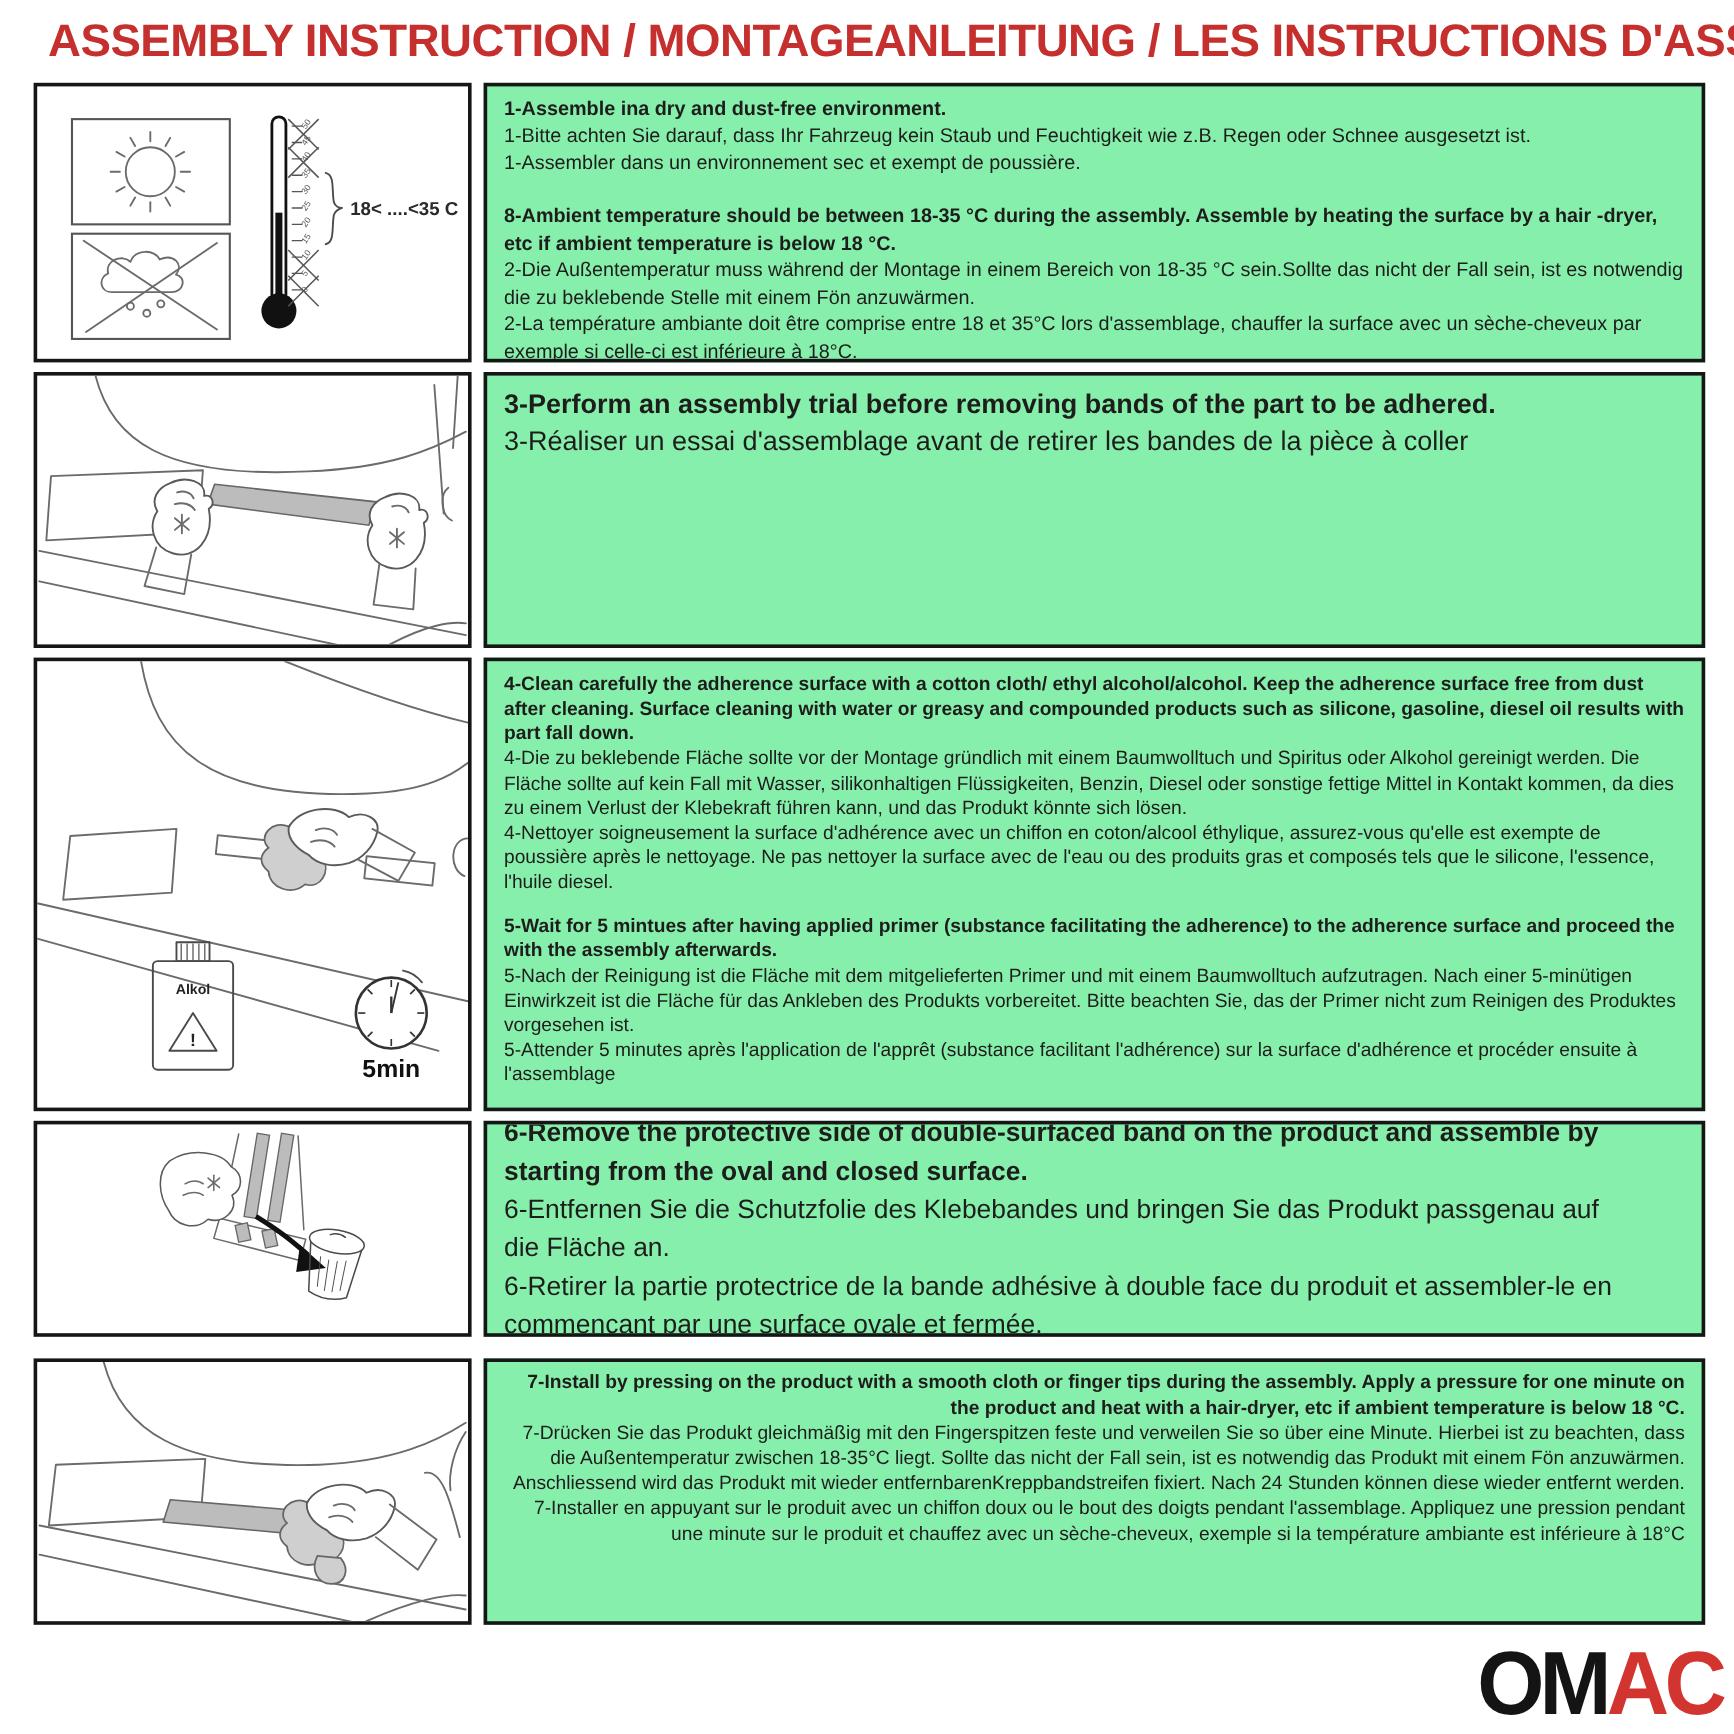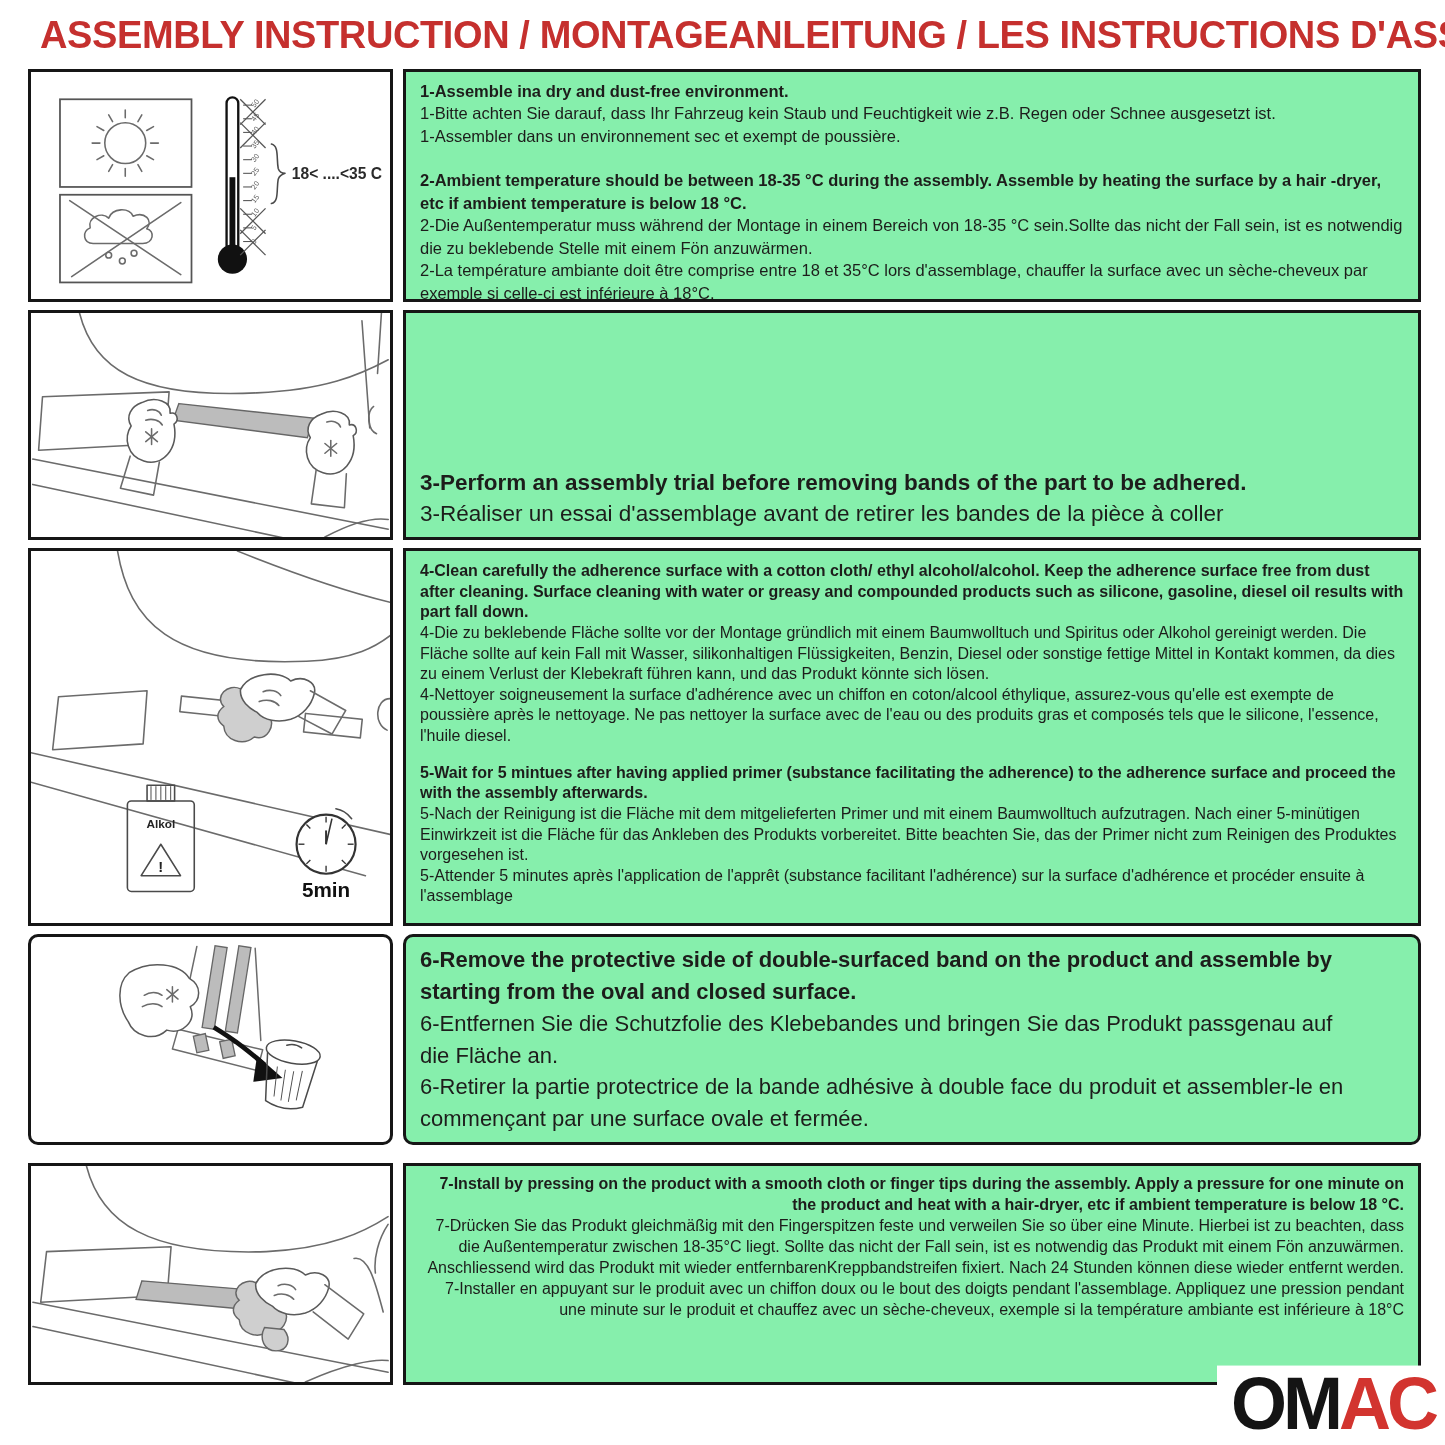--- a/index.html
+++ b/index.html
@@ -9,23 +9,23 @@
          margin:14px 0 12px 40px;white-space:nowrap;}
   .row{display:flex;gap:10px;margin:0 24px 8px 28px;}
   .row.last{margin-top:18px;}
   .illus{flex:0 0 365px;width:365px;border:3px solid #161616;box-sizing:border-box;background:#fff;}
   .illus svg{width:100%;height:100%;display:block;}
   .textbox{flex:1;border:3px solid #161616;box-sizing:border-box;
            padding:8px 14px;overflow:hidden;background:#86efac;}
   .textbox p{margin:0;}
   p.en{font-weight:bold;}
   .gap{margin-top:22px !important;}
-  .h1{height:233px;} .h2{height:230px;} .h3{height:378px;} .h4{height:211px;border-radius:10px;} .h5{height:222px;}
+  .h1{height:233px;} .h2{height:230px;} .h3{height:378px;} .h4{height:180px;} .h5{height:222px;}
   .s1 .textbox{font-size:16.5px;line-height:1.36;}
-  .s2 .textbox{font-size:22.5px;line-height:1.38;display:flex;flex-direction:column;justify-content:flex-end;}
+  .s2 .textbox{font-size:22.5px;line-height:1.38;display:flex;flex-direction:column;justify-content:flex-start;}
   .s2 .inner{max-width:935px;}
   .s3 .textbox{font-size:16px;line-height:1.29;padding-top:10px;}
   .s3 .gap{margin-top:16px !important;}
   .s4 .textbox{font-size:22px;line-height:1.45;display:flex;flex-direction:column;justify-content:center;}
   .s4 .inner{max-width:945px;}
   .s5 .textbox{font-size:16px;line-height:1.31;text-align:right;}
   
   .sk{fill:none;stroke:#6b6b6b;stroke-width:1.6;stroke-linecap:round;stroke-linejoin:round;}
   .skd{fill:none;stroke:#4a4a4a;stroke-width:1.6;stroke-linecap:round;stroke-linejoin:round;}
   .box{fill:none;stroke:#555;stroke-width:1.8;}
@@ -124,21 +124,21 @@
         </g>
         <path class="skd" fill="none" d="M245,74 C253,76 250,88 252,99 C253,102 256,104 259,104 C256,105 253,107 252,110 C250,121 253,133 245,135"></path>
         <text class="thermo-label" x="266" y="110">18&lt; ....&lt;35 C</text>
       </g>
     </svg>
   </div>
   <div class="textbox h1">
     <p class="en">1-Assemble ina dry and dust-free environment.</p>
     <p class="de">1-Bitte achten Sie darauf, dass Ihr Fahrzeug kein Staub und Feuchtigkeit wie z.B. Regen oder Schnee ausgesetzt ist.</p>
     <p class="fr">1-Assembler dans un environnement sec et exempt de poussière.</p>
-    <p class="en gap">2-Ambient temperature should be between 18-35 °C  during the assembly. Assemble by heating the surface by a hair -dryer, etc if ambient temperature is below 18 °C.</p>
+    <p class="en gap">8-Ambient temperature should be between 18-35 °C  during the assembly. Assemble by heating the surface by a hair -dryer, etc if ambient temperature is below 18 °C.</p>
     <p class="de">2-Die Außentemperatur muss während der Montage in einem Bereich von 18-35 °C  sein.Sollte das nicht der Fall sein, ist es notwendig die zu beklebende Stelle mit einem Fön anzuwärmen.</p>
     <p class="fr">2-La température ambiante doit être comprise entre 18 et 35°C lors d'assemblage, chauffer la surface avec un sèche-cheveux par exemple si celle-ci est inférieure à 18°C.</p>
   </div>
 </div>
 
 <div class="row s2">
   <div class="illus h2">
     <svg viewBox="0 0 365 230">
       <path class="sk" d="M48,0 C62,55 105,88 230,82 C300,79 335,64 365,48"></path>
       <path class="sk" d="M338,8 L346,118"></path>

